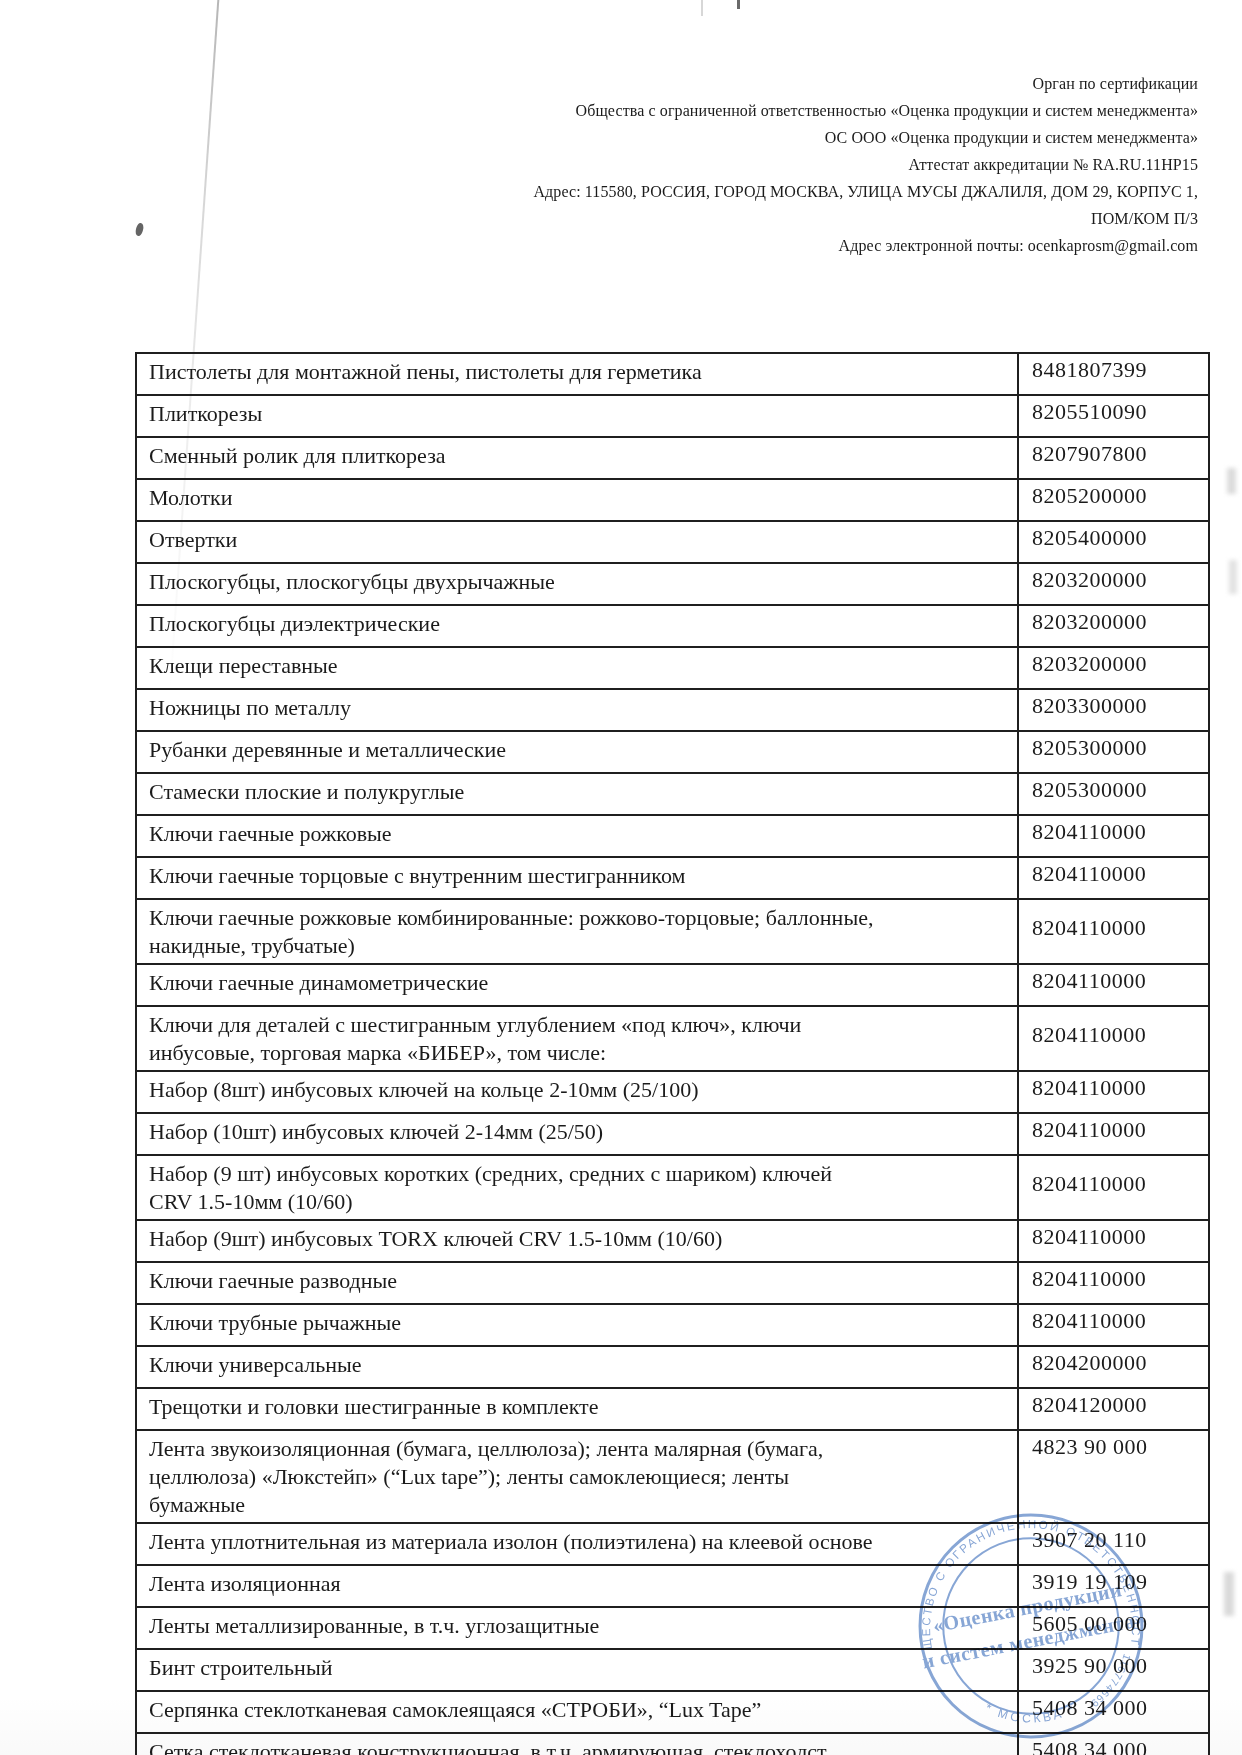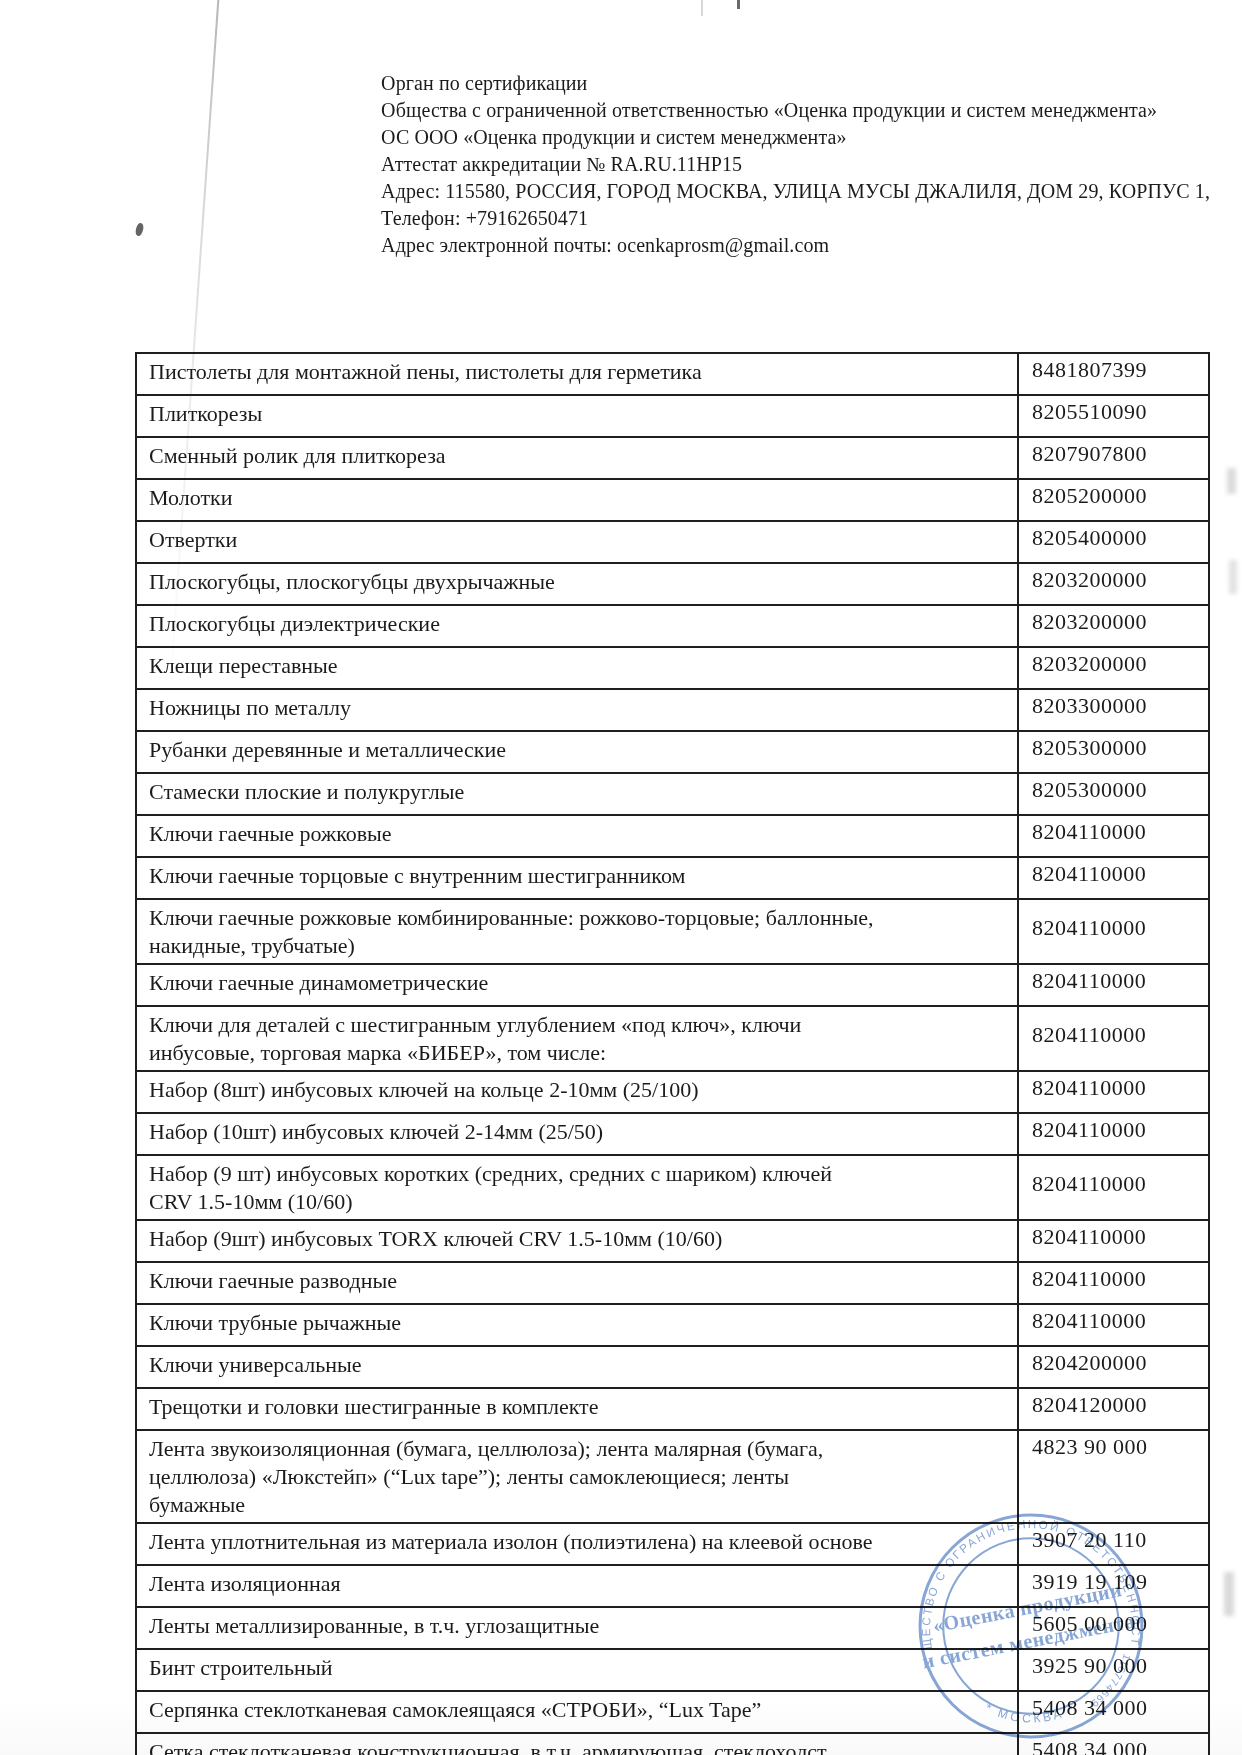--- a/index.html
+++ b/index.html
@@ -27,22 +27,23 @@
   .smudge-left{position:absolute;left:136px;top:223px;width:7px;height:13px;background:#4a4a4a;
     border-radius:45%;transform:rotate(14deg);opacity:.85;}
   .smudge-r1{position:absolute;left:1227px;top:468px;width:9px;height:26px;background:#dcdcdc;filter:blur(2px);}
   .smudge-r2{position:absolute;left:1229px;top:560px;width:8px;height:34px;background:#e2e2e2;filter:blur(2px);}
   .smudge-r3{position:absolute;left:1224px;top:1572px;width:10px;height:44px;background:#dadada;filter:blur(2px);}
   .bottom-tint{position:absolute;left:0;bottom:0;width:100%;height:60px;
     background:linear-gradient(to bottom, rgba(0,0,0,0) , rgba(0,0,0,.025));}
 
   
   .header{
-    position:absolute;top:70px;right:32px;
-    font-size:20px;line-height:27px;
+    position:absolute;top:70px;right:44px;
+    text-align:right;
+    font-size:16px;line-height:27px;
     letter-spacing:.1px;
     white-space:nowrap;
   }
 
   
   table.codes{
     position:absolute;left:135px;top:352px;
     width:1075px;
     border-collapse:collapse;
     font-size:22px;
@@ -90,21 +91,21 @@
   <div class="smudge-r2"></div>
   <div class="smudge-r3"></div>
   <div class="bottom-tint"></div>
 
   <div class="header" id="header-block">
       <div>Орган по сертификации</div>
       <div>Общества с ограниченной ответственностью «Оценка продукции и систем менеджмента»</div>
       <div>ОС ООО «Оценка продукции и систем менеджмента»</div>
       <div>Аттестат аккредитации № RA.RU.11НР15</div>
       <div>Адрес: 115580, РОССИЯ, ГОРОД МОСКВА, УЛИЦА МУСЫ ДЖАЛИЛЯ, ДОМ 29, КОРПУС 1,</div>
-      <div>Телефон: +79162650471</div>
+      <div>ПОМ/КОМ П/3</div>
       <div>Адрес электронной почты: ocenkaprosm@gmail.com</div>
     </div>
 
   <table class="codes">
     <tbody id="table-body">
         <tr>
       <td class="desc">Пистолеты для монтажной пены, пистолеты для герметика</td>
       <td class="code">8481807399</td>
     </tr>
         <tr>

